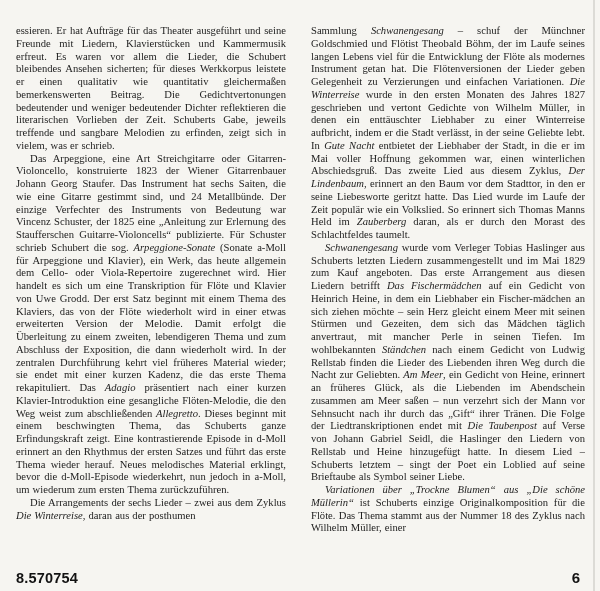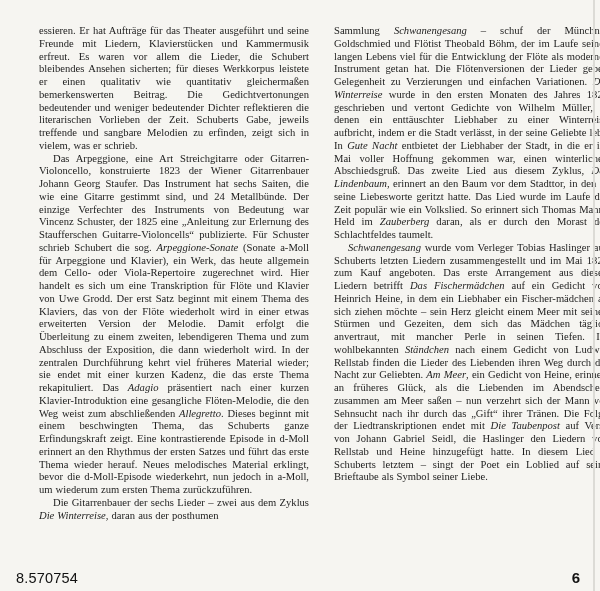--- a/index.html
+++ b/index.html
@@ -24,38 +24,38 @@
     top: 25px;
     left: 16px;
     display: flex;
     gap: 18px;
     height: 548px;
     overflow: hidden;
   }
   .col {
     overflow: hidden;
   }
-  .col-left  { width: 270px; margin-left: 23px; }
+  .col-left  { width: 270px; }
   .col-right { width: 274px; margin-left: 7px; }
   p.para {
     margin: 0;
     font-size: 10.6px;
     line-height: 12.75px;
     text-align: justify;
     hyphens: manual;
     word-spacing: 0.04em;
   }
   p.para.indent { text-indent: 14px; }
   .it { font-style: italic; }
   .footer-left {
     position: absolute;
     left: 16px;
     bottom: 5px;
     font-family: "Liberation Sans", sans-serif;
-    font-weight: 400;
+    font-weight: 700;
     font-size: 14.5px;
     letter-spacing: 0.2px;
     color: #121212;
     margin-top: 17px;
   }
   .footer-right {
     position: absolute;
     right: 20px;
     bottom: 5px;
     font-family: "Liberation Sans", sans-serif;
@@ -73,23 +73,24 @@
   }
 </style>
 </head>
 <body>
 
 <div class="page">
   <div class="cols">
     <div class="col col-left">
         <p class="para"><span class="">essieren. Er hat Aufträge für das Theater ausgeführt und seine Freunde mit Liedern, Klavierstücken und Kammermusik erfreut. Es waren vor allem die Lieder, die Schubert bleibendes Ansehen sicherten; für dieses Werkkorpus leistete er einen qualitativ wie quantitativ gleichermaßen bemerkenswerten Beitrag. Die Gedichtvertonungen bedeutender und weniger bedeutender Dichter reflektieren die literarischen Vorlieben der Zeit. Schuberts Gabe, jeweils treffende und sangbare Melodien zu erfinden, zeigt sich in vielem, was er schrieb.</span></p>
         <p class="para indent"><span class="">Das Arpeggione, eine Art Streichgitarre oder Gitarren-Violoncello, konstruierte 1823 der Wiener Gitarrenbauer Johann Georg Staufer. Das Instrument hat sechs Saiten, die wie eine Gitarre gestimmt sind, und 24 Metallbünde. Der einzige Verfechter des Instruments von Bedeutung war Vincenz Schuster, der 1825 eine „Anleitung zur Erlernung des Staufferschen Guitarre-Violoncells“ publizierte. Für Schuster schrieb Schubert die sog. </span><span class="it">Arpeggione-Sonate</span><span class=""> (Sonate a-Moll für Arpeggione und Klavier), ein Werk, das heute allgemein dem Cello- oder Viola-Repertoire zugerechnet wird. Hier handelt es sich um eine Transkription für Flöte und Klavier von Uwe Grodd. Der erst Satz beginnt mit einem Thema des Klaviers, das von der Flöte wiederholt wird in einer etwas erweiterten Version der Melodie. Damit erfolgt die Überleitung zu einem zweiten, lebendigeren Thema und zum Abschluss der Exposition, die dann wiederholt wird. In der zentralen Durchführung kehrt viel früheres Material wieder; sie endet mit einer kurzen Kadenz, die das erste Thema rekapituliert. Das </span><span class="it">Adagio</span><span class=""> präsentiert nach einer kurzen Klavier-Introduktion eine gesangliche Flöten-Melodie, die den Weg weist zum abschließenden </span><span class="it">Allegretto</span><span class="">. Dieses beginnt mit einem beschwingten Thema, das Schuberts ganze Erfindungskraft zeigt. Eine kontrastierende Episode in d-Moll erinnert an den Rhythmus der ersten Satzes und führt das erste Thema wieder herauf. Neues melodisches Material erklingt, bevor die d-Moll-Episode wiederkehrt, nun jedoch in a-Moll, um wiederum zum ersten Thema zurückzuführen.</span></p>
-        <p class="para indent"><span class="">Die Gitarrenbauer der sechs Lieder – zwei aus dem Zyklus </span><span class="it">Die Winterreise</span><span class="">, daran aus der posthumen</span></p>
+        <p class="para indent"><span class="">Die Arrangements der sechs Lieder – zwei aus dem Zyklus </span><span class="it">Die Winterreise</span><span class="">, daran aus der posthumen</span></p>
       </div>
     <div class="col col-right">
         <p class="para"><span class="">Sammlung </span><span class="it">Schwanengesang</span><span class=""> – schuf der Münchner Goldschmied und Flötist Theobald Böhm, der im Laufe seines langen Lebens viel für die Entwicklung der Flöte als modernes Instrument getan hat. Die Flötenversionen der Lieder geben Gelegenheit zu Verzierungen und einfachen Variationen. </span><span class="it">Die Winterreise</span><span class=""> wurde in den ersten Monaten des Jahres 1827 geschrieben und vertont Gedichte von Wilhelm Müller, in denen ein enttäuschter Liebhaber zu einer Winterreise aufbricht, indem er die Stadt verlässt, in der seine Geliebte lebt. In </span><span class="it">Gute Nacht</span><span class=""> entbietet der Liebhaber der Stadt, in die er im Mai voller Hoffnung gekommen war, einen winterlichen Abschiedsgruß. Das zweite Lied aus diesem Zyklus, </span><span class="it">Der Lindenbaum</span><span class="">, erinnert an den Baum vor dem Stadttor, in den er seine Liebesworte geritzt hatte. Das Lied wurde im Laufe der Zeit populär wie ein Volkslied. So erinnert sich Thomas Manns Held im </span><span class="it">Zauberberg</span><span class=""> daran, als er durch den Morast des Schlachtfeldes taumelt.</span></p>
         <p class="para indent"><span class="it">Schwanengesang</span><span class=""> wurde vom Verleger Tobias Haslinger aus Schuberts letzten Liedern zusammengestellt und im Mai 1829 zum Kauf angeboten. Das erste Arrangement aus diesen Liedern betrifft </span><span class="it">Das Fischermädchen</span><span class=""> auf ein Gedicht von Heinrich Heine, in dem ein Liebhaber ein Fischer-mädchen an sich ziehen möchte – sein Herz gleicht einem Meer mit seinen Stürmen und Gezeiten, dem sich das Mädchen täglich anvertraut, mit mancher Perle in seinen Tiefen. Im wohlbekannten </span><span class="it">Ständchen</span><span class=""> nach einem Gedicht von Ludwig Rellstab finden die Lieder des Liebenden ihren Weg durch die Nacht zur Geliebten. </span><span class="it">Am Meer</span><span class="">, ein Gedicht von Heine, erinnert an früheres Glück, als die Liebenden im Abendschein zusammen am Meer saßen – nun verzehrt sich der Mann vor Sehnsucht nach ihr durch das „Gift“ ihrer Tränen. Die Folge der Liedtranskriptionen endet mit </span><span class="it">Die Taubenpost</span><span class=""> auf Verse von Johann Gabriel Seidl, die Haslinger den Liedern von Rellstab und Heine hinzugefügt hatte. In diesem Lied – Schuberts letztem – singt der Poet ein Loblied auf seine Brieftaube als Symbol seiner Liebe.</span></p>
+        <p class="para indent"><span class="it">Variationen über „Trockne Blumen“ aus „Die schöne Müllerin“</span><span class=""> ist Schuberts einzige Originalkomposition für die Flöte. Das Thema stammt aus der Nummer 18 des Zyklus nach Wilhelm Müller, einer</span></p>
       </div>
   </div>
   <div class="footer-left">8.570754</div>
   <div class="footer-right">6</div>
   <div class="scan-line"></div>
 </div>
 
 </body></html>

